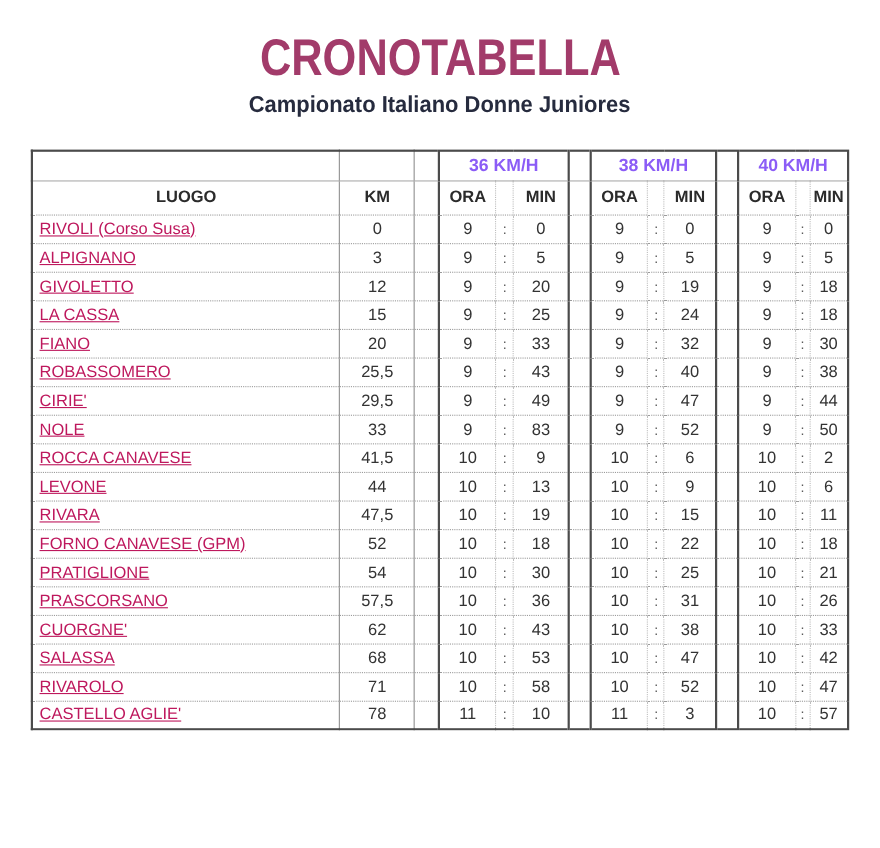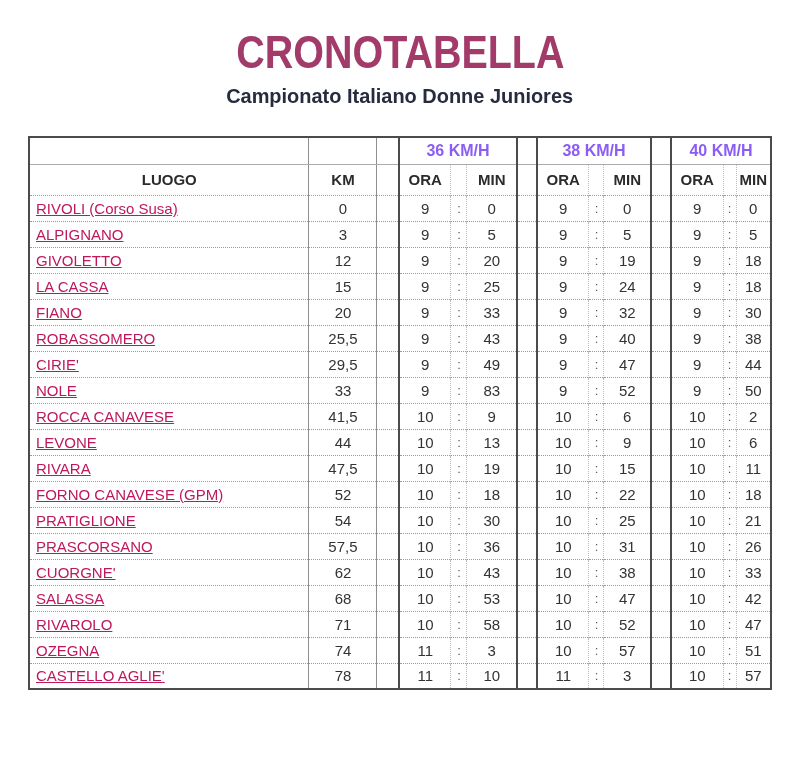--- a/index.html
+++ b/index.html
@@ -402,36 +402,20 @@
         <td class="col-spacer"></td>
         <td class="col-ora">10</td>
         <td class="col-colon">:</td>
         <td class="col-min">52</td>
         <td class="col-spacer"></td>
         <td class="col-ora">10</td>
         <td class="col-colon">:</td>
         <td class="col-min">47</td>
       </tr>
         <tr class="data-row">
-        <td class="col-luogo">OZEGNA</td>
-        <td class="col-km">74</td>
-        <td class="col-spacer"></td>
-        <td class="col-ora">11</td>
-        <td class="col-colon">:</td>
-        <td class="col-min">3</td>
-        <td class="col-spacer"></td>
-        <td class="col-ora">10</td>
-        <td class="col-colon">:</td>
-        <td class="col-min">57</td>
-        <td class="col-spacer"></td>
-        <td class="col-ora">10</td>
-        <td class="col-colon">:</td>
-        <td class="col-min">51</td>
-      </tr>
-        <tr class="data-row">
         <td class="col-luogo">CASTELLO AGLIE'</td>
         <td class="col-km">78</td>
         <td class="col-spacer"></td>
         <td class="col-ora">11</td>
         <td class="col-colon">:</td>
         <td class="col-min">10</td>
         <td class="col-spacer"></td>
         <td class="col-ora">11</td>
         <td class="col-colon">:</td>
         <td class="col-min">3</td>

